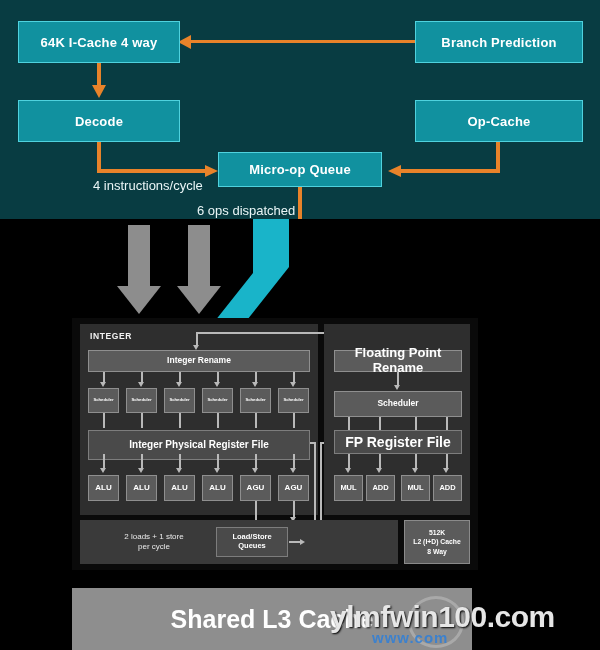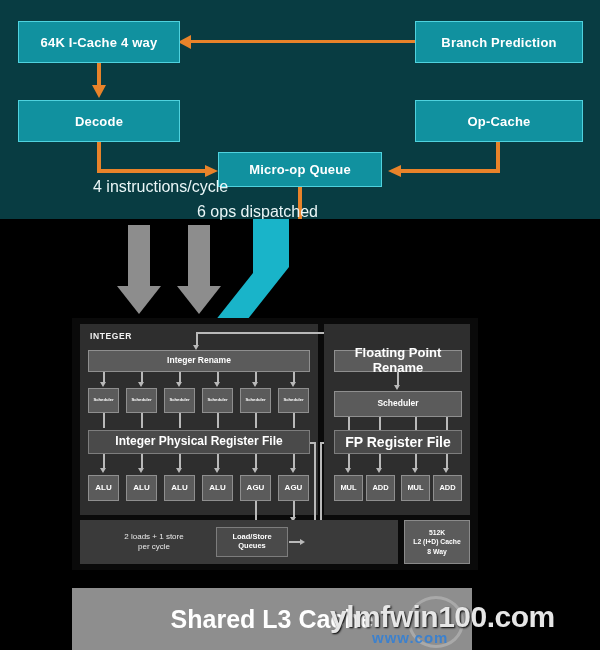--- a/index.html
+++ b/index.html
@@ -14,21 +14,21 @@
     position:absolute; left:0; top:0; width:600px; height:219px;
     background:#083c42;
   }
   .tealbox {
     position:absolute; background:#11919f; border:1px solid #4fd2de;
     color:#ffffff; font-weight:bold; display:flex;
     align-items:center; justify-content:center; text-align:center;
     font-size:13px; letter-spacing:.2px;
   }
   .fe-label {
-    position:absolute; color:#eaf6f7; font-size:16px; white-space:nowrap;
+    position:absolute; color:#eaf6f7; font-size:13px; white-space:nowrap;
   }
   .orange { position:absolute; background:#e8832a; }
   .otri { position:absolute; width:0; height:0; }
 
   
   .gstem { position:absolute; background:#8d8d8d; }
   .ghead { position:absolute; width:0; height:0;
            border-left:22px solid transparent; border-right:22px solid transparent;
            border-top:28px solid #8d8d8d; }
 
@@ -211,21 +211,21 @@
       <span>Scheduler</span>
     </div>
 
     <div class="wire" style="left:31px; top:95px; width:1.5px; height:15px;"></div>
     <div class="wire" style="left:69px; top:95px; width:1.5px; height:15px;"></div>
     <div class="wire" style="left:107px; top:95px; width:1.5px; height:15px;"></div>
     <div class="wire" style="left:145px; top:95px; width:1.5px; height:15px;"></div>
     <div class="wire" style="left:183px; top:95px; width:1.5px; height:15px;"></div>
     <div class="wire" style="left:221px; top:95px; width:1.5px; height:15px;"></div>
 
-    <div class="gbox dark" style="left:16px; top:112px; width:222px; height:24px; font-size:12px;">
+    <div class="gbox dark" style="left:16px; top:112px; width:222px; height:30px; font-size:10px;">
       <span>Integer Physical Register File</span>
     </div>
 
     <div class="wire" style="left:31px; top:136px; width:1.5px; height:15px;"></div>
     <div class="whead" style="left:28px; top:150px;"></div>
     <div class="wire" style="left:69px; top:136px; width:1.5px; height:15px;"></div>
     <div class="whead" style="left:66px; top:150px;"></div>
     <div class="wire" style="left:107px; top:136px; width:1.5px; height:15px;"></div>
     <div class="whead" style="left:104px; top:150px;"></div>
     <div class="wire" style="left:145px; top:136px; width:1.5px; height:15px;"></div>

